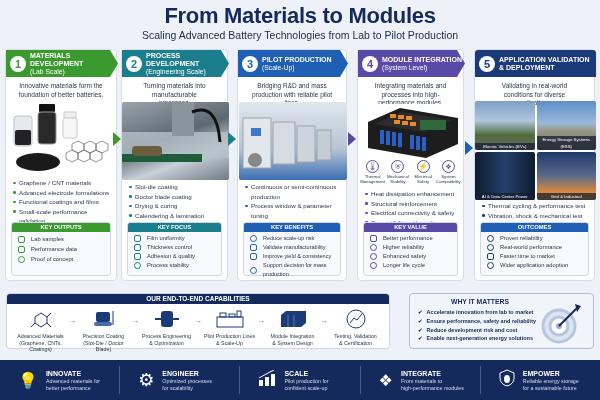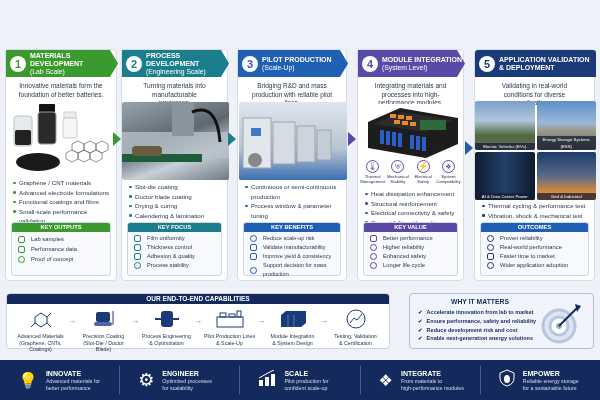--- a/index.html
+++ b/index.html
@@ -36,20 +36,22 @@
 .foot{position:absolute;left:0;top:360px;width:600px;height:40px;background:#142a5c;display:flex;align-items:center}
 .fi{display:flex;align-items:center;padding-left:18px;color:#fff;height:28px;flex:1}
 .fi+.fi{border-left:1px solid #4a5d8a}
 .ft{font-size:7px;font-weight:bold;line-height:9px}
 .fd{font-size:5.3px;line-height:7px;color:#d7def0}
 </style>
 </head>
 <body>
 
 <div class="hdr">
+  <div class="title">From Materials to Modules</div>
+  <div class="subtitle">Scaling Advanced Battery Technologies from Lab to Pilot Production</div>
 </div>
 
 <div class="col" style="left:5px;width:112px;--c:#3a9a2e">
   <div class="stepbar" style="width:112px;background:#3a9a2e">
     <div class="num" style="color:#3a9a2e">1</div>
     <div class="stxt"><b>MATERIALS DEVELOPMENT</b><span>(Lab Scale)</span></div>
   </div>
   <div class="desc" style="padding:0 12px">Innovative materials form the foundation of better batteries.</div>
   <div class="img" style="left:4px;top:52px;width:104px;height:74px;background:#fff">
     <svg width="104" height="74" viewBox="0 0 104 74">

